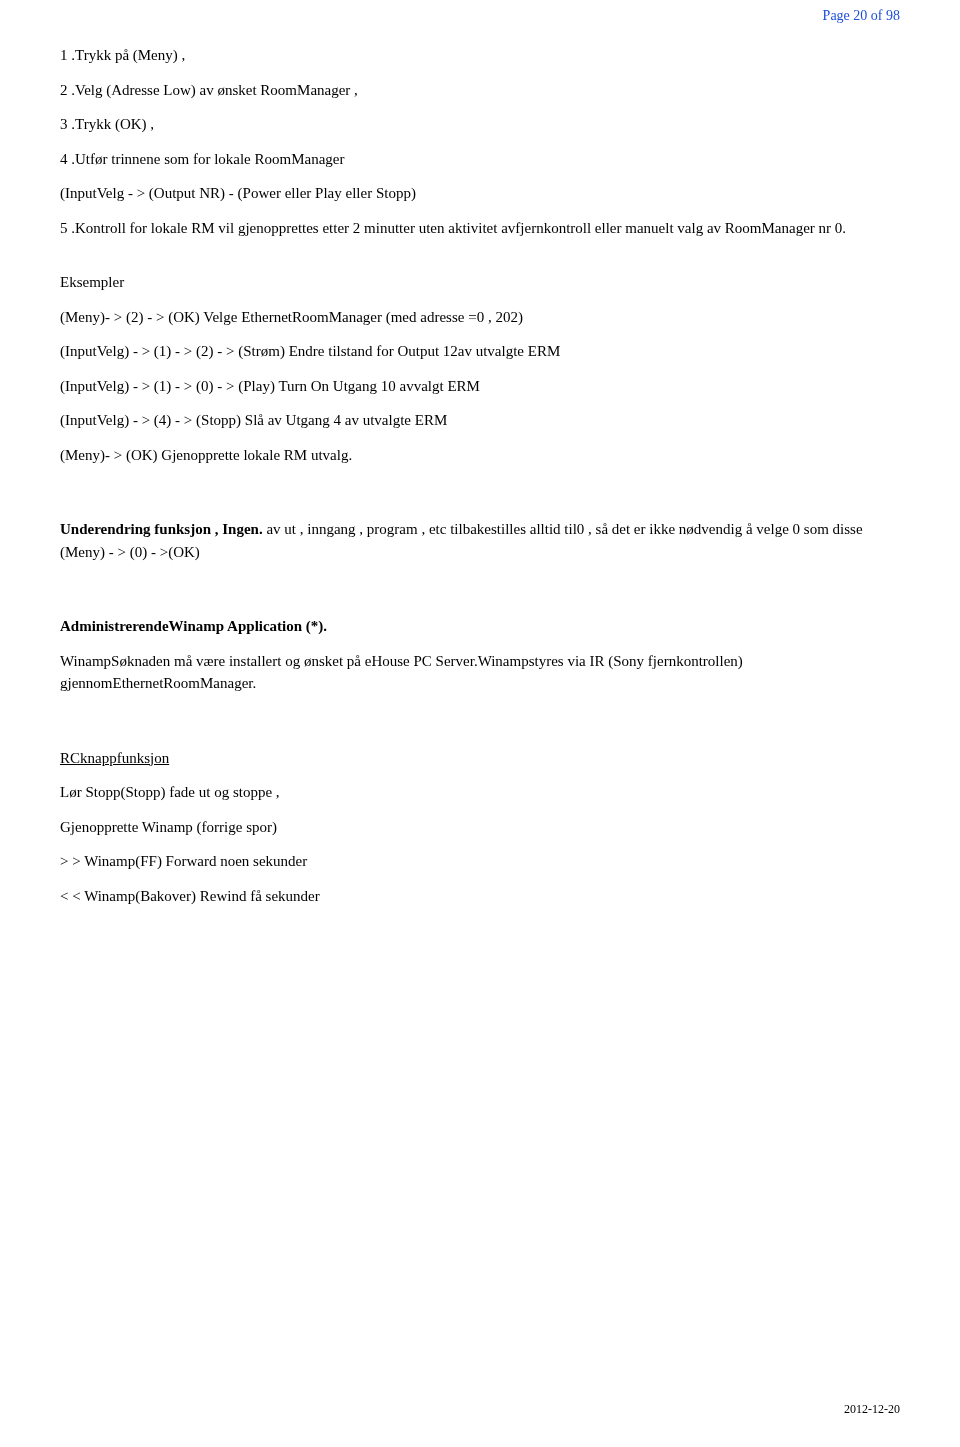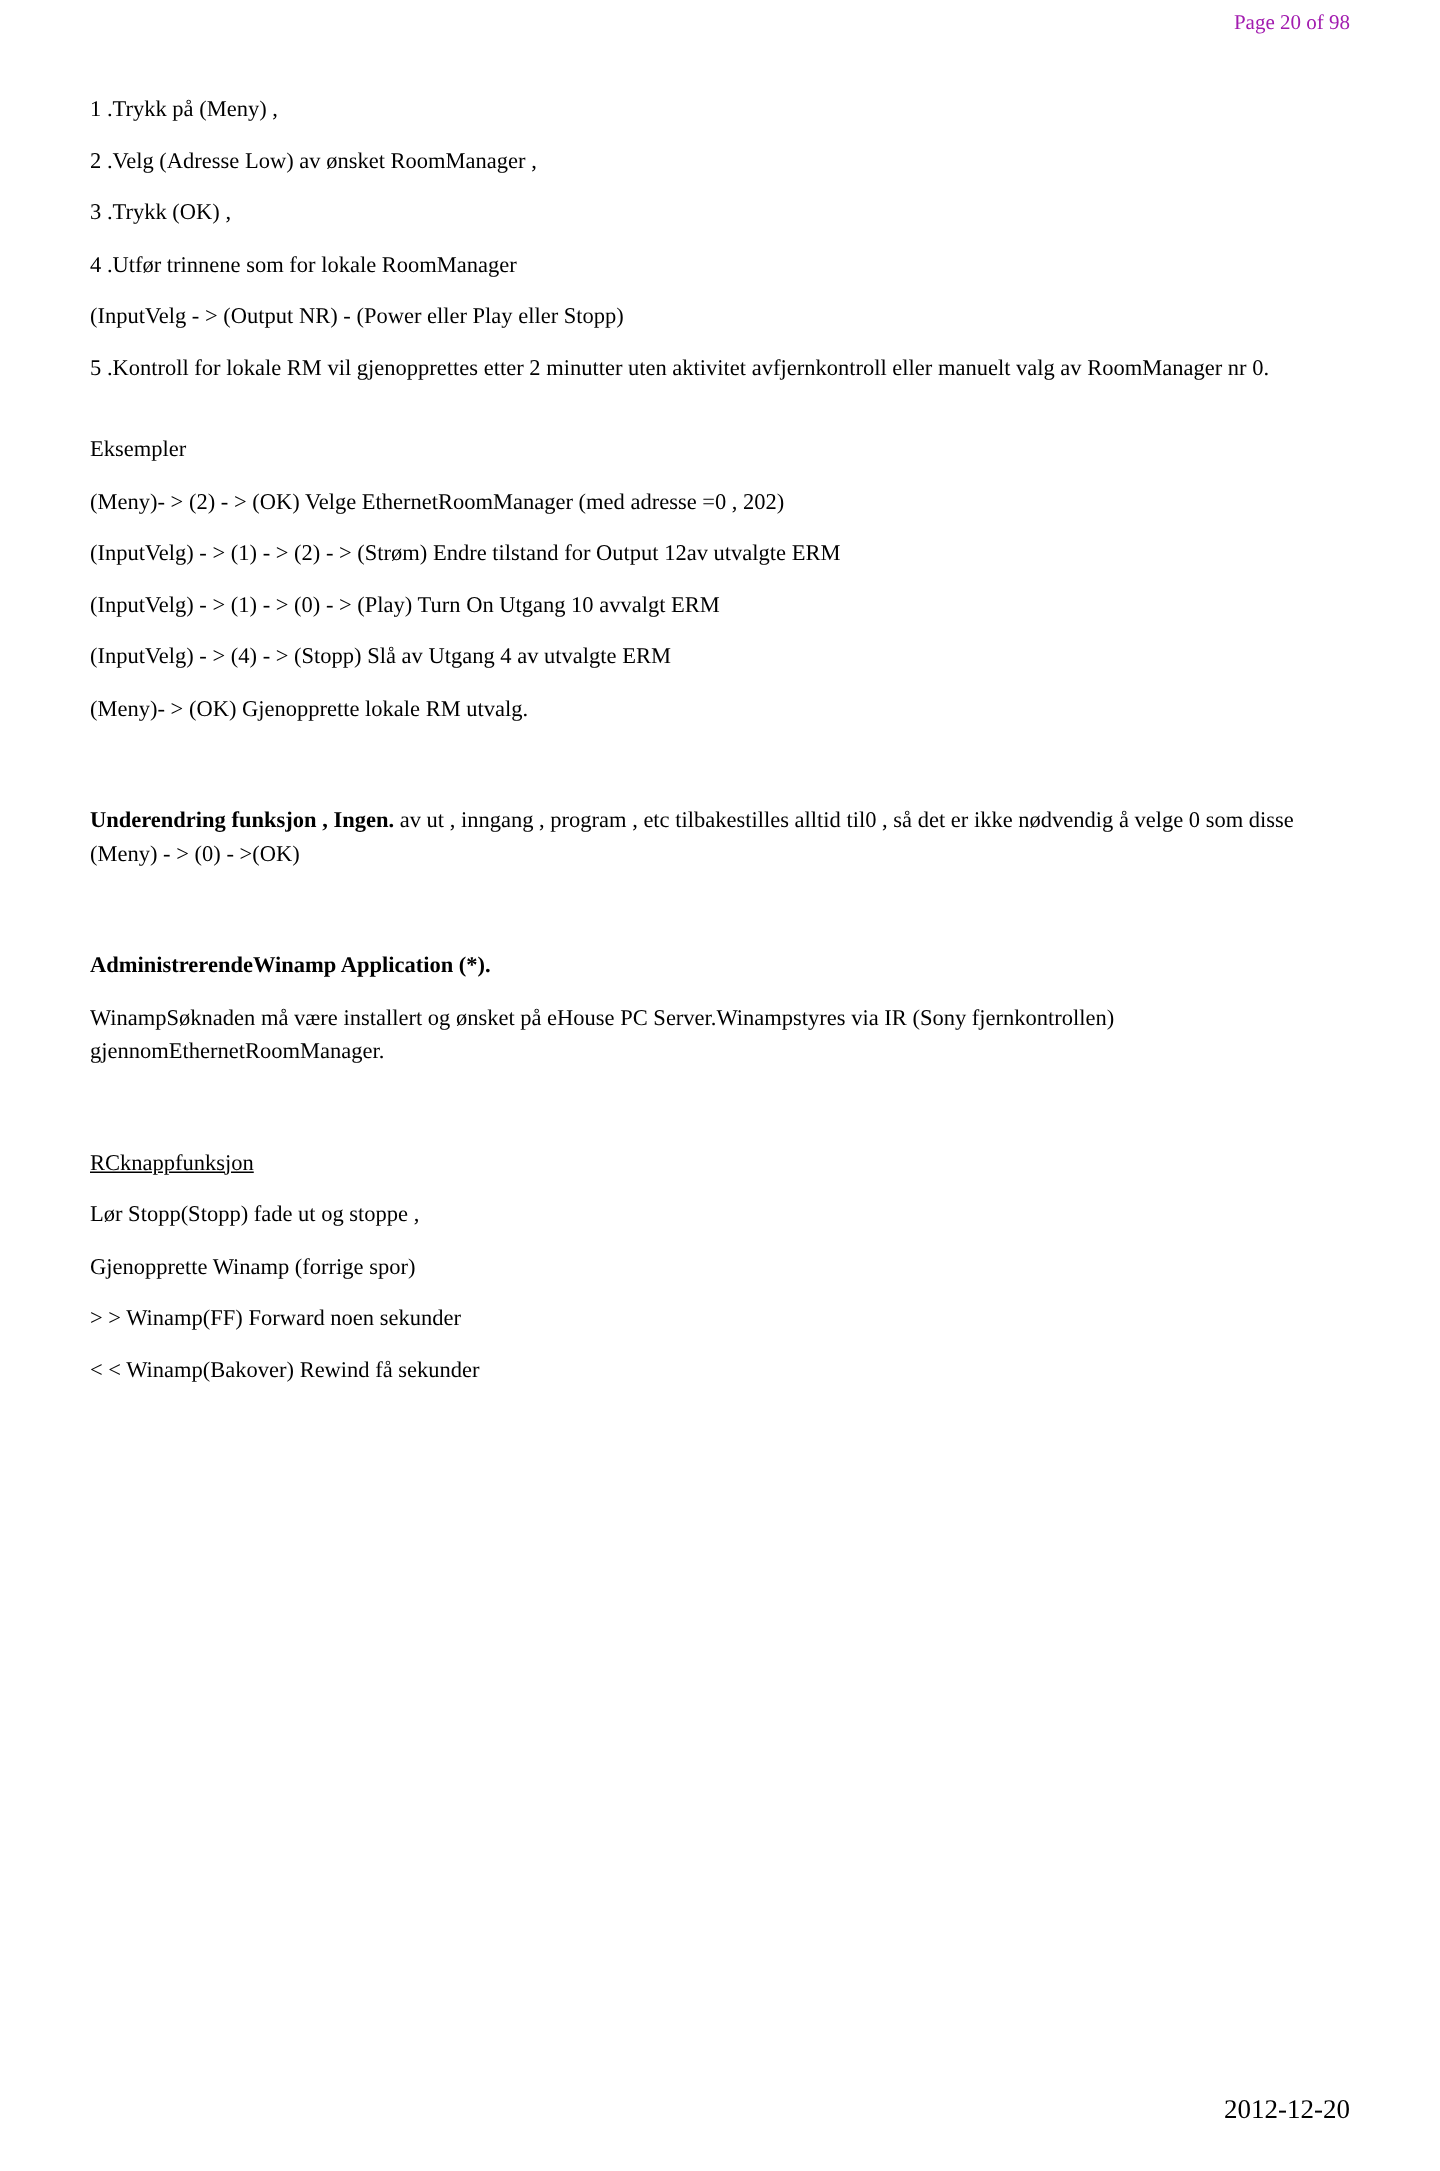--- a/index.html
+++ b/index.html
@@ -27,46 +27,45 @@
 
     .page-header {
       display: flex;
       justify-content: flex-end;
       padding: 8px 0 20px 0;
       border-bottom: none;
     }
 
     .page-number {
       font-size: 14px;
-      color: #a21caf;
+      color: #1d4ed8;
     }
 
     .content-block {
-      margin-top: 18px;
     }
 
     .content-block p {
       margin-bottom: 12px;
       line-height: 1.5;
     }
 
     .bold-underline {
       font-weight: normal;
       text-decoration: underline;
     }
 
     .bold-text {
       font-weight: bold;
     }
 
     .footer-date {
       position: absolute;
       bottom: 30px;
       right: 60px;
-      font-size: 18px;
+      font-size: 12px;
       color: #000;
     }
 
     .list-item {
       margin-bottom: 10px;
       line-height: 1.5;
     }
 
     .spacer {
       height: 20px;

